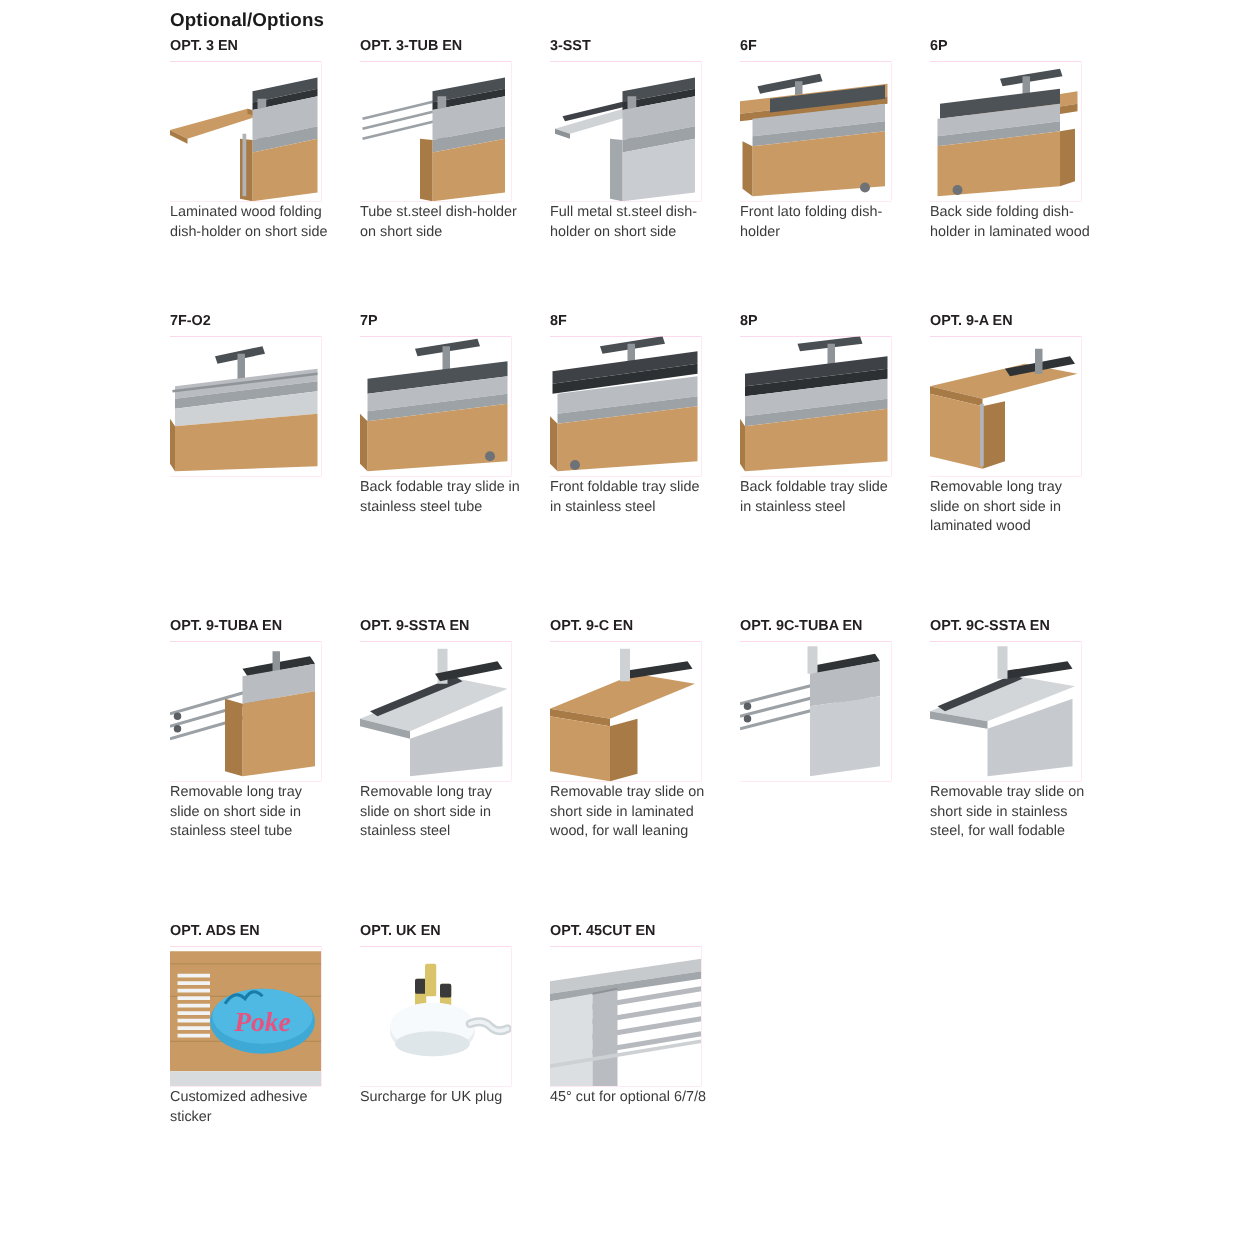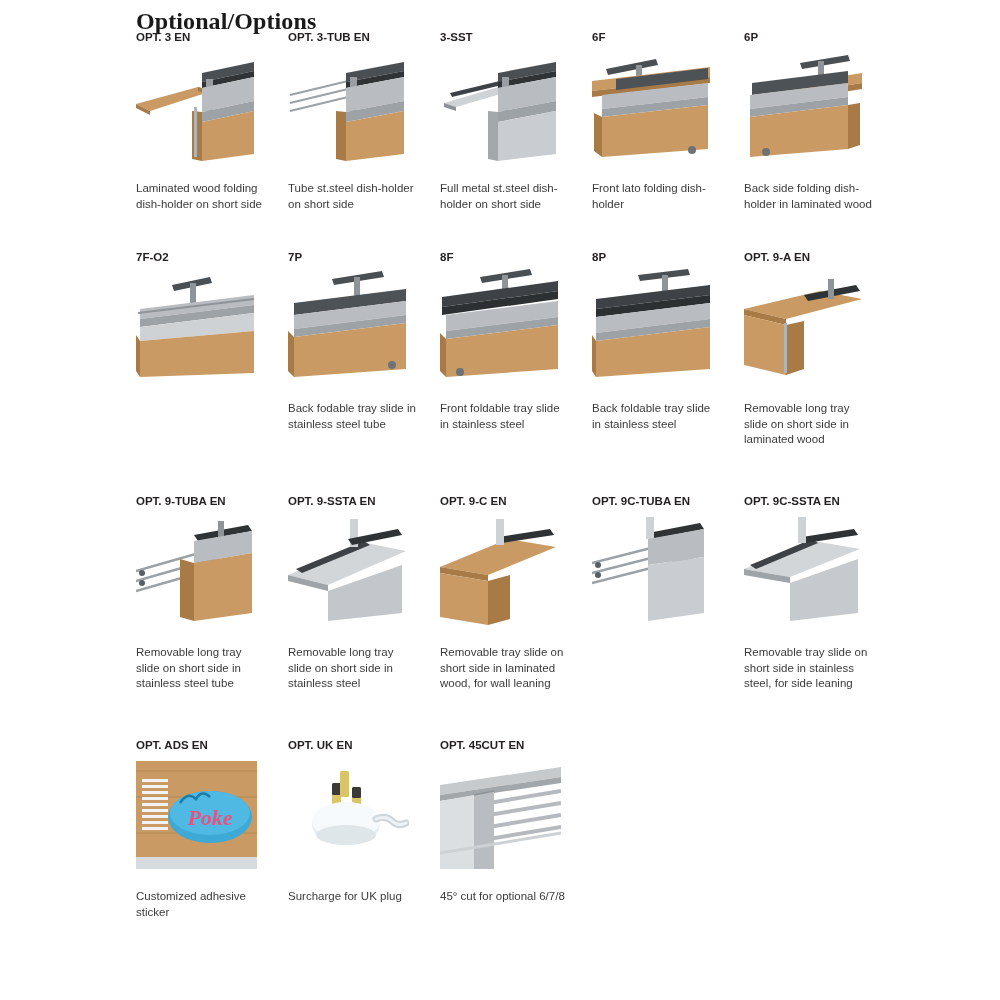--- a/index.html
+++ b/index.html
@@ -16,25 +16,24 @@
     position: relative;
     width: 1000px;
     height: 1000px;
     background: #ffffff;
     overflow: hidden;
   }
   #title {
     position: absolute;
     left: 136px;
     top: 8px;
-    font-size: 24px;
+    font-size: 15px;
     font-weight: bold;
     letter-spacing: 0.1px;
     color: #1a1a1a;
-    font-family: Liberation Serif, serif;
   }
   #grid {
     position: absolute;
     left: 136px;
     top: 30px;
     width: 810px;
   }
   .row {
     display: flex;
     width: 810px;
@@ -56,21 +55,21 @@
   .thumb {
     width: 121px;
     height: 112px;
     margin-top: 3px;
     position: relative;
     overflow: hidden;
     background: #f9a8d4;
   }
   .thumb svg { display: block; }
   .desc {
-    margin-top: 20px;
+    margin-top: 2px;
     font-size: 11.5px;
     line-height: 15.5px;
     color: #3b3b3b;
     width: 128px;
   }
   .r1 { height: 220px; }
   .r2 { height: 244px; }
   .r3 { height: 244px; }
   .r4 { height: 220px; }
 </style>
@@ -362,21 +361,21 @@
           <svg width="121" height="112" viewBox="0 0 121 112">
             <rect x="0" y="0" width="121" height="112" fill="#fff"></rect>
             <polygon points="0,56 70,28 116,36 46,64" fill="#d3d6d9"></polygon>
             <polygon points="0,56 46,64 46,70 0,62" fill="#9fa4a8"></polygon>
             <polygon points="6,52 68,26 74,30 12,56" fill="#3e4246"></polygon>
             <polygon points="58,24 110,16 114,22 62,30" fill="#2f3335"></polygon>
             <rect x="54" y="4" width="8" height="26" fill="#cfd2d5"></rect>
             <polygon points="46,70 114,46 114,100 46,108" fill="#c6c9cd"></polygon>
           </svg>
         </div>
-        <div class="desc">Removable tray slide on short side in stainless steel, for side leaning</div>
+        <div class="desc">Removable tray slide on short side in stainless steel, for wall fodable</div>
       </div>
     </div>
 
     <div class="row r4">
       <div class="cell">
         <div class="code">OPT. ADS EN</div>
         <div class="thumb">
           <svg width="121" height="112" viewBox="0 0 121 112">
             <rect x="0" y="0" width="121" height="112" fill="#fff"></rect>
             <rect x="0" y="4" width="121" height="96" fill="#c99a63"></rect>

